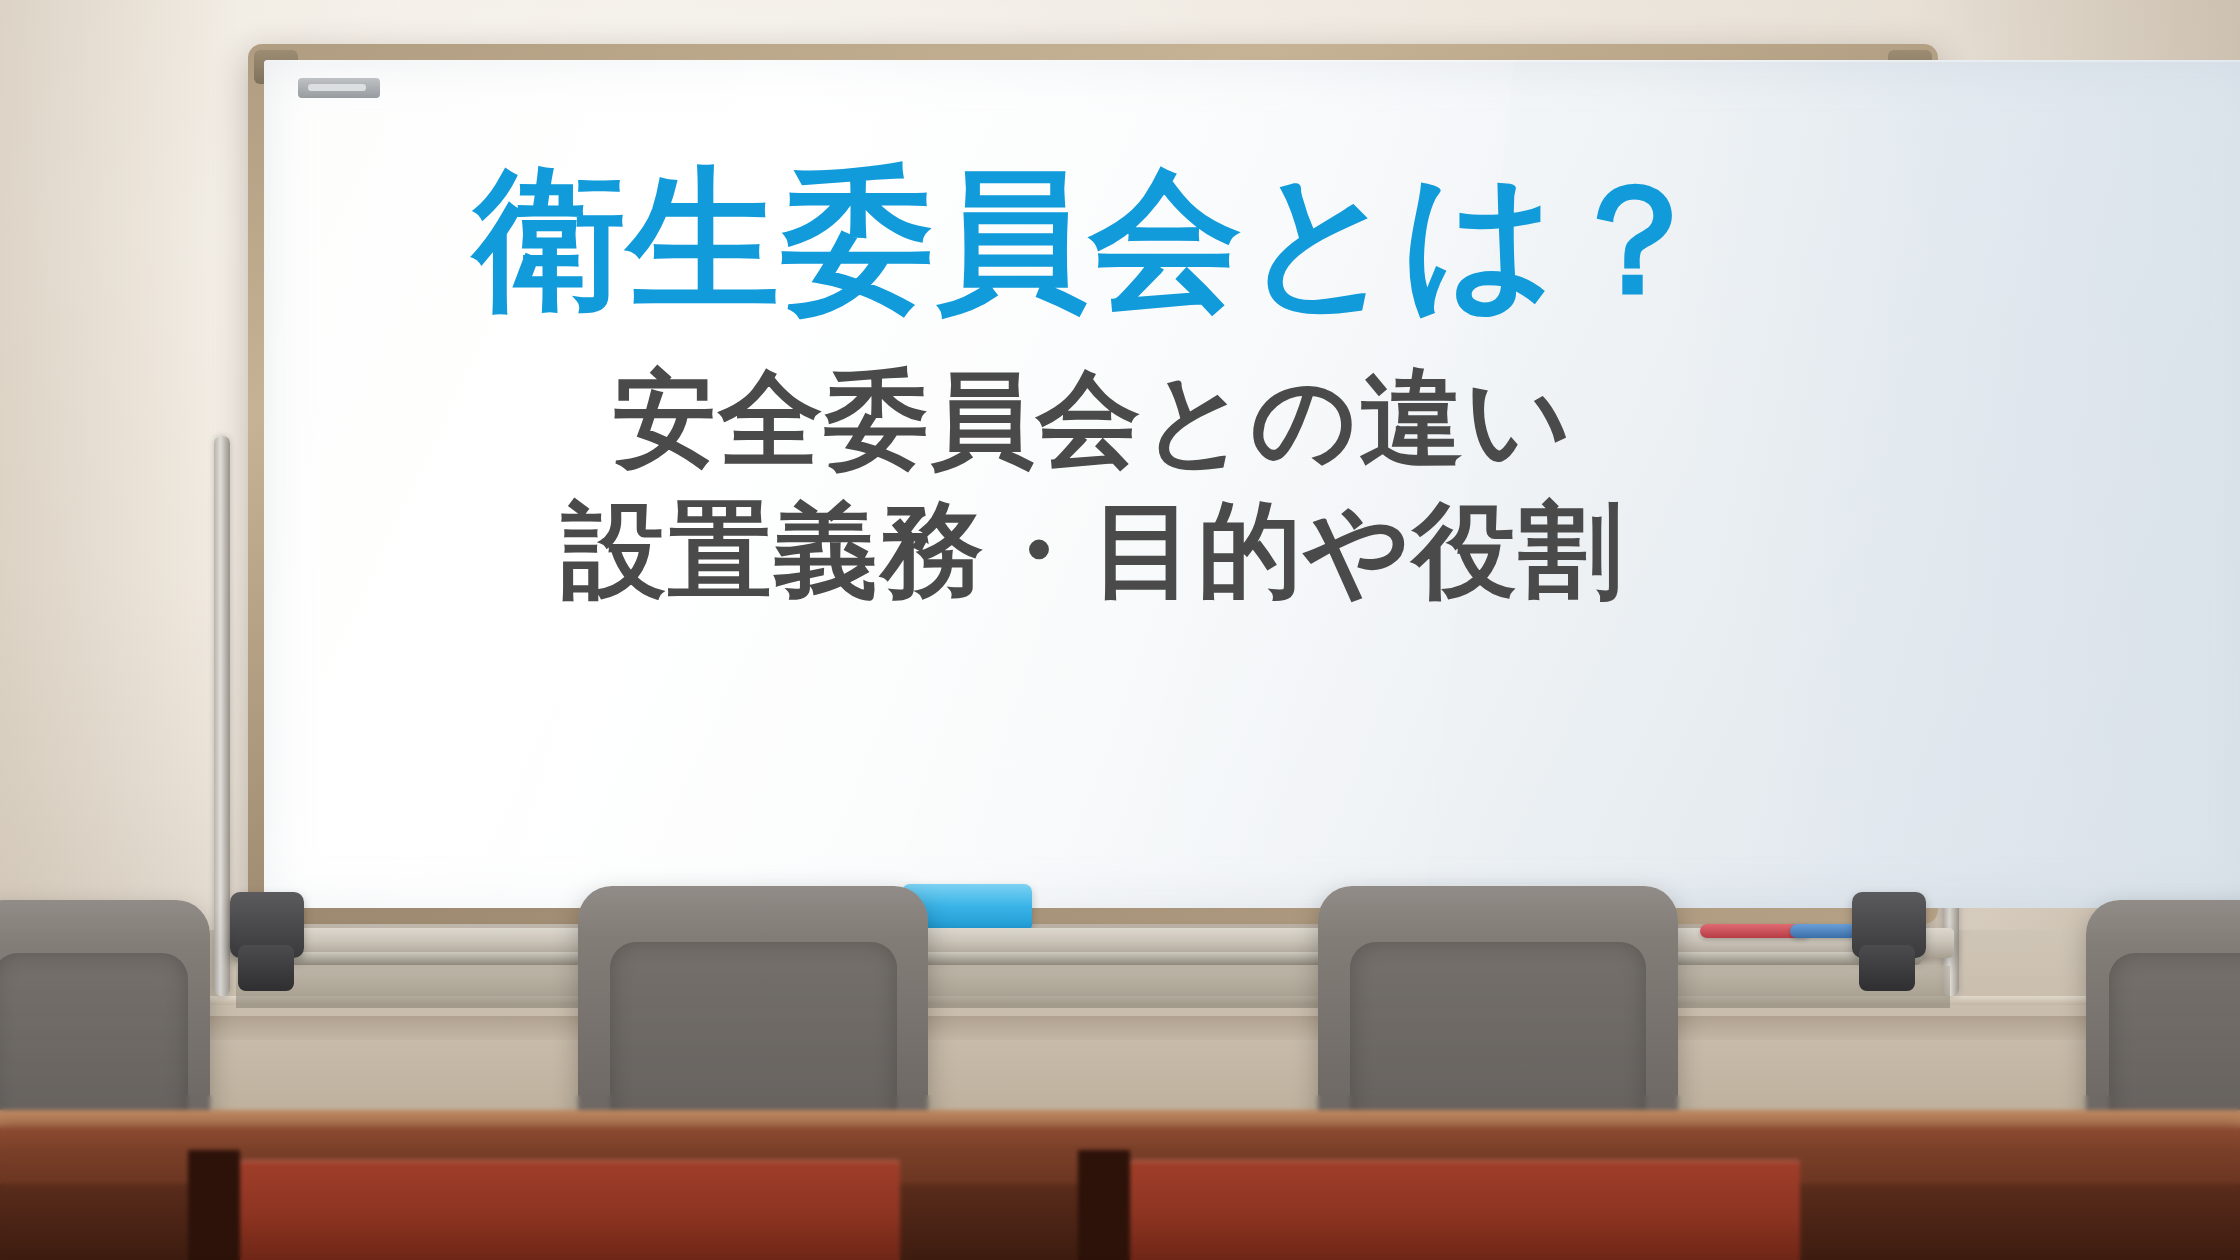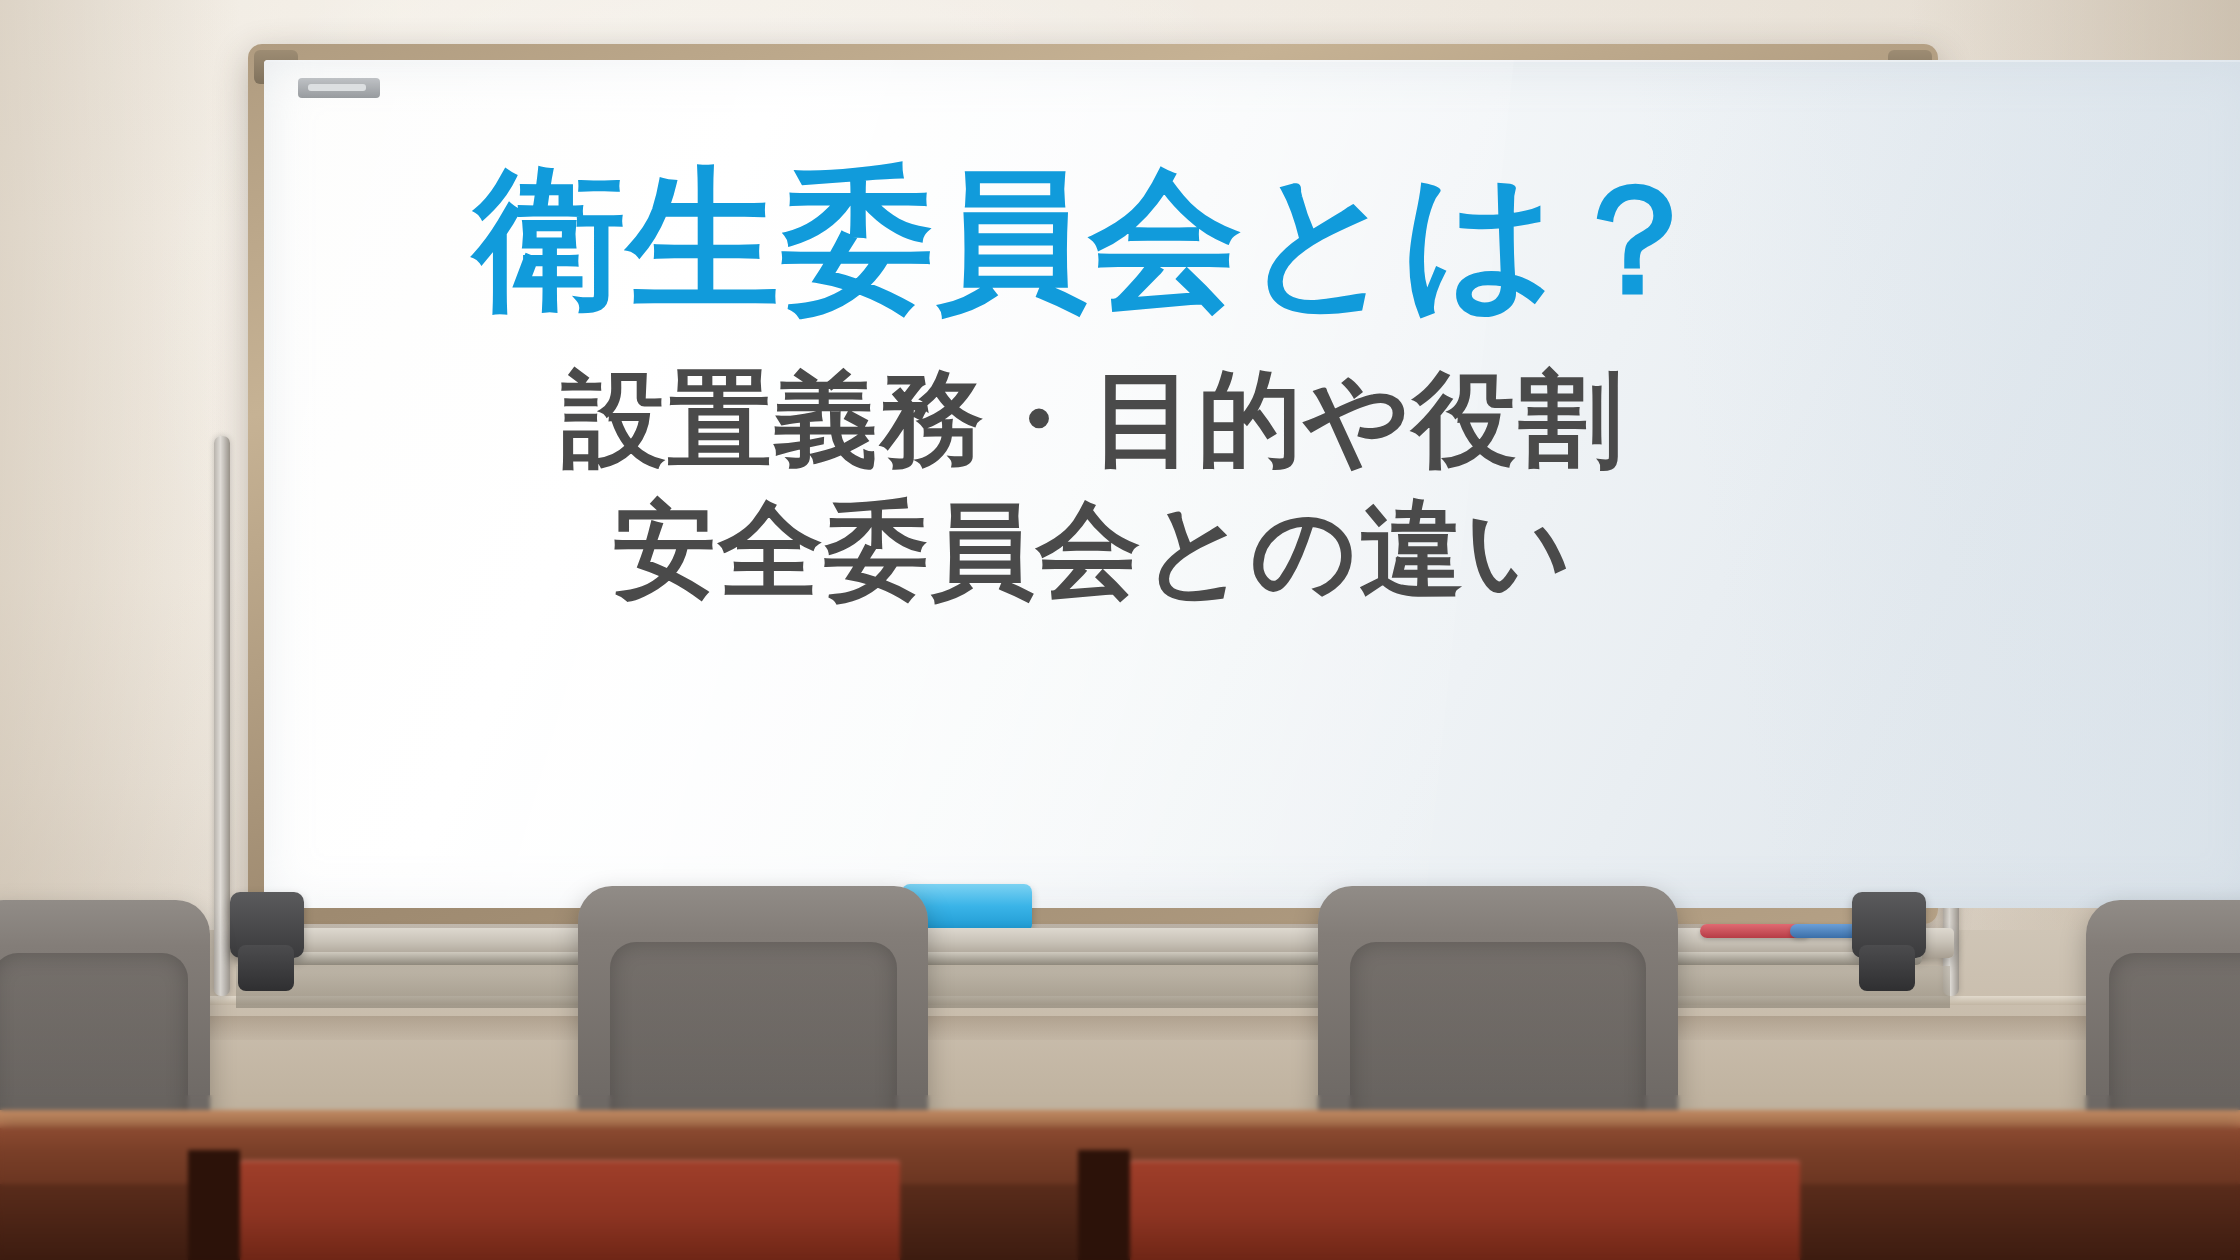--- a/index.html
+++ b/index.html
@@ -352,22 +352,22 @@
     <div class="board-corner tr"></div>
 
     <div class="board-surface">
       <div class="board-sheen"></div>
       <div class="board-sheen2"></div>
       <div class="board-magnet"></div>
 
       <div class="board-text">
         <div class="headline" style="color: rgb(17, 155, 219);">衛生委員会とは？</div>
         <div class="sub-block">
+          <div class="subline" style="color: rgb(74, 74, 74);">安全委員会との違い</div>
           <div class="subline" style="color: rgb(74, 74, 74);">設置義務・目的や役割</div>
-          <div class="subline" style="color: rgb(74, 74, 74);">安全委員会との違い</div>
         </div>
       </div>
     </div>
   </div>
 
   <div class="eraser"></div>
   <div class="tray"></div>
   <div class="tray-rail"></div>
   <div class="tray-under"></div>
   <div class="marker red"></div>

